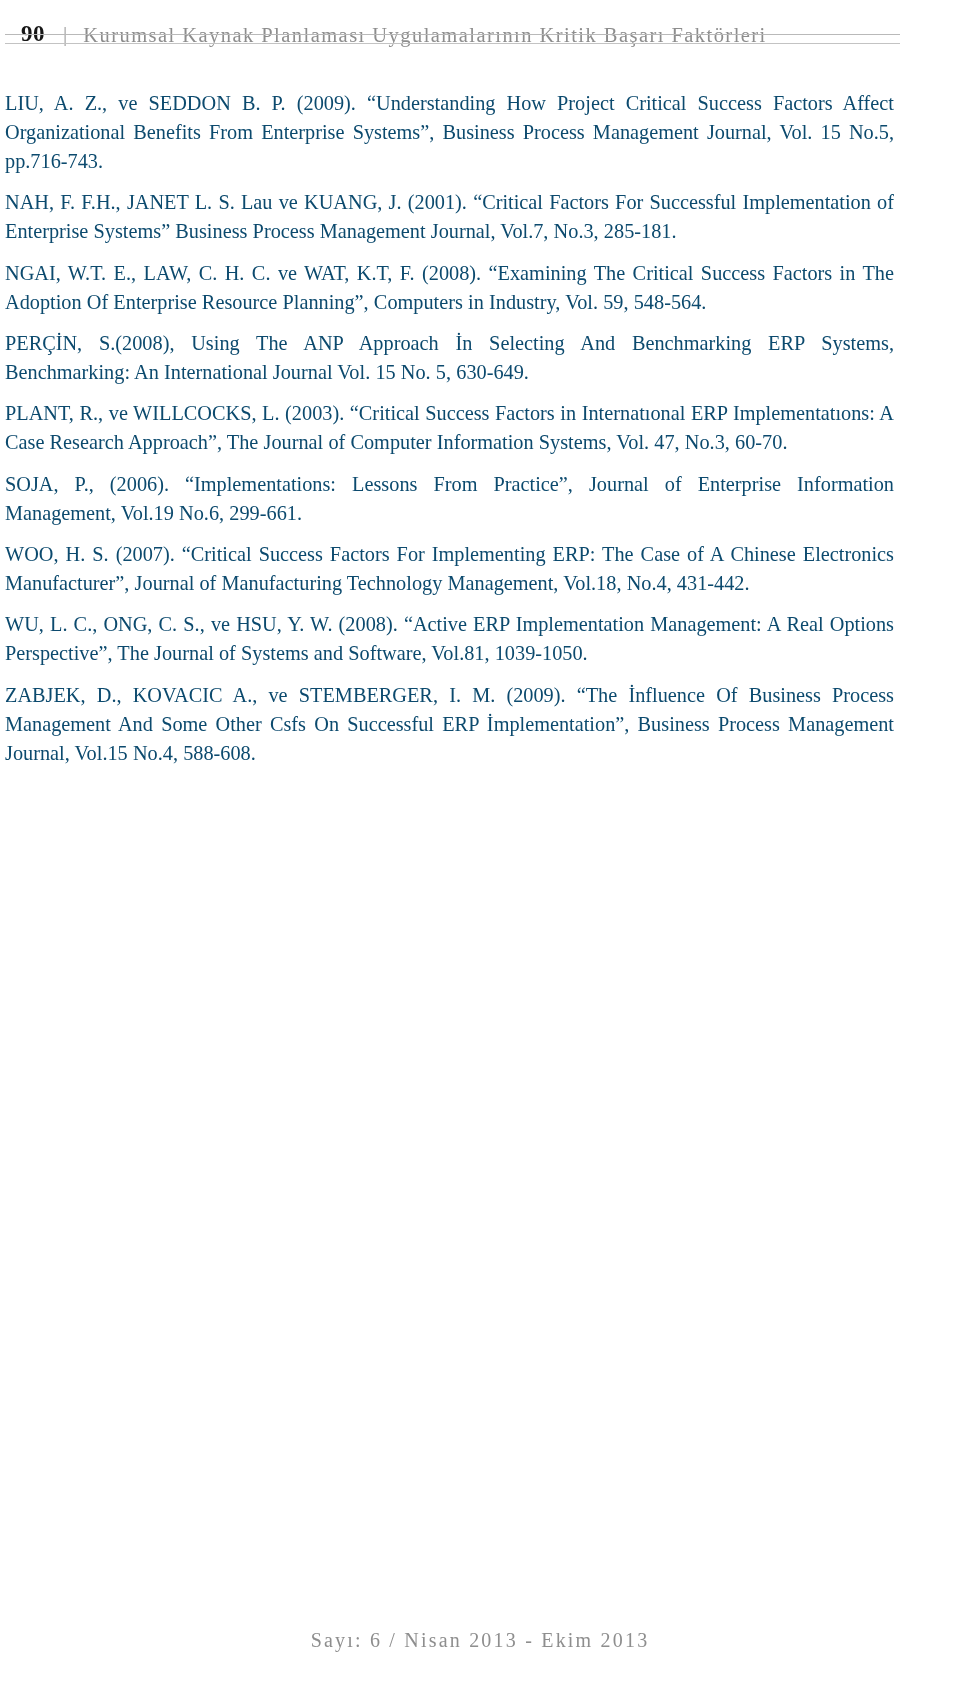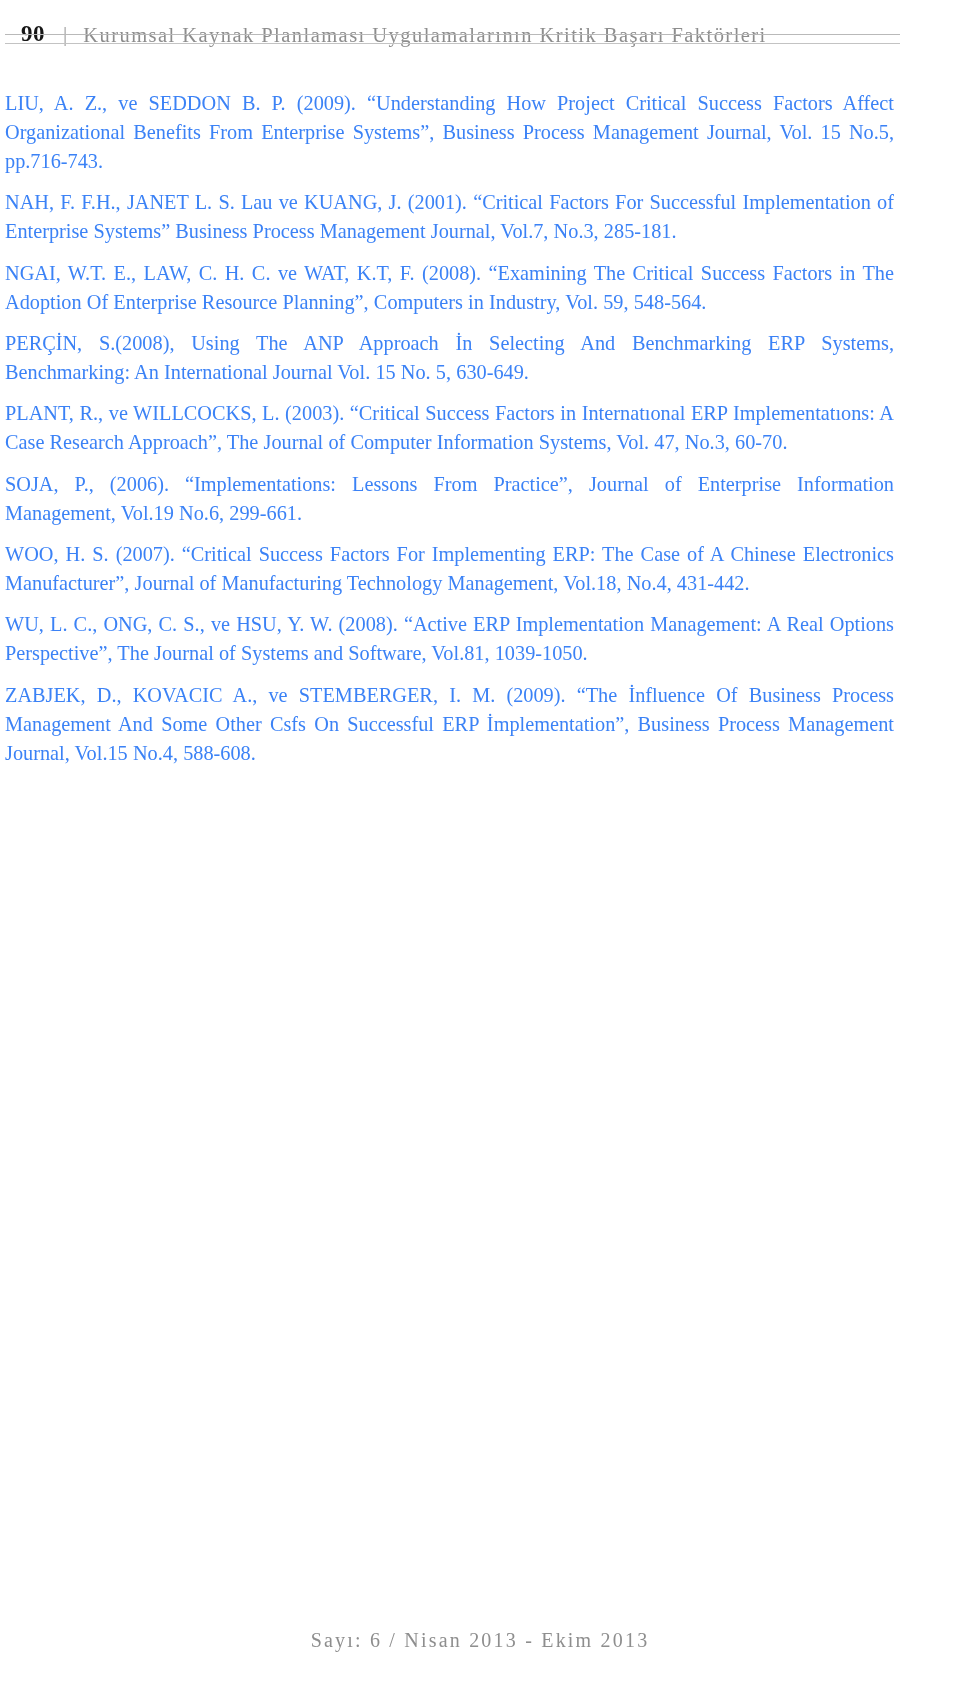--- a/index.html
+++ b/index.html
@@ -64,21 +64,21 @@
   
   .refs {
     position: absolute;
     left: 5px;
     top: 89px;
     width: 889px;
   }
   .ref {
     font-size: 20.3px;
     line-height: 1.425;
-    color: #3b82f6;
+    color: #0c4a6e;
     text-align: justify;
     text-justify: inter-word;
     margin: 0 0 12.5px 0;
     word-spacing: 0.1px;
     hyphens: manual;
   }
   .ref:last-child { margin-bottom: 0; }
 
   
   .footer {

